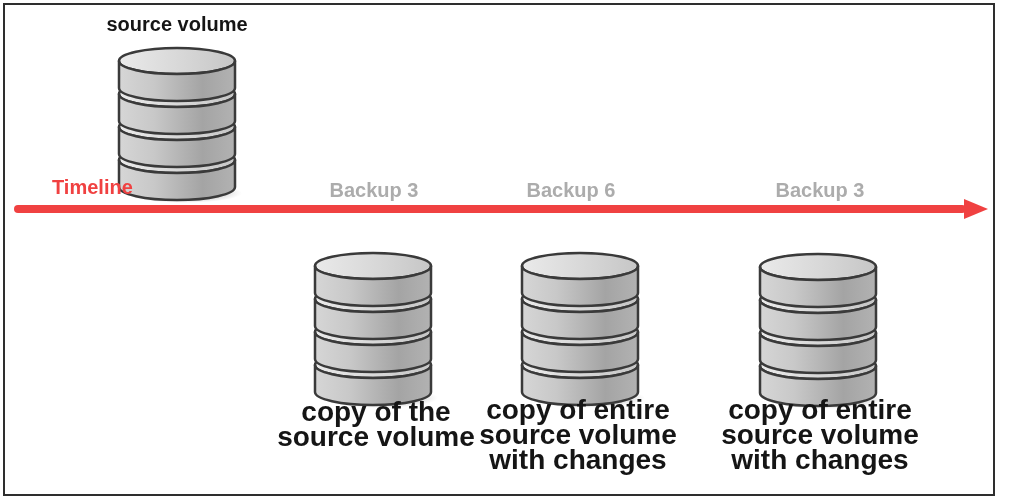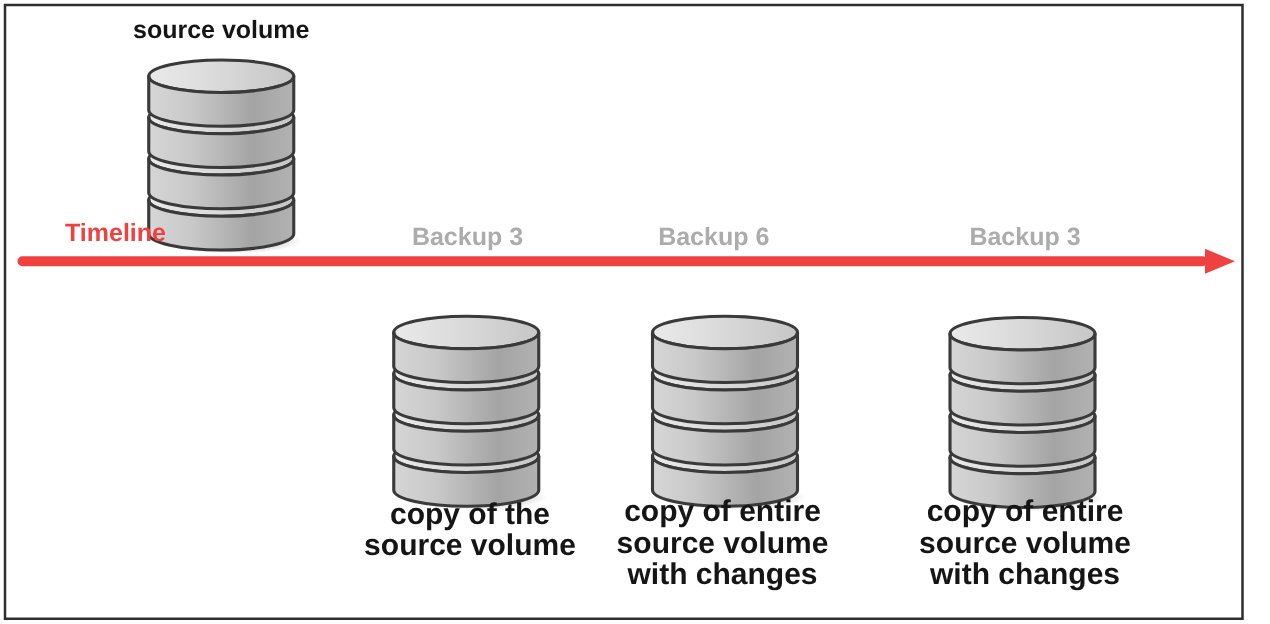--- a/index.html
+++ b/index.html
@@ -61,21 +61,21 @@
   .cyl {
     position: absolute;
     width: 130px;
     height: 160px;
   }
   .caption {
     position: absolute;
     transform: translateX(-50%);
     text-align: center;
     font-weight: bold;
-    font-size: 24px;
+    font-size: 28px;
     line-height: 25px;
     color: var(--text-black, #151515);
     white-space: nowrap;
   }
   .cap-line { display: block; }
   .defs-svg { position: absolute; width: 0; height: 0; }
 </style>
 </head>
 <body>
 

